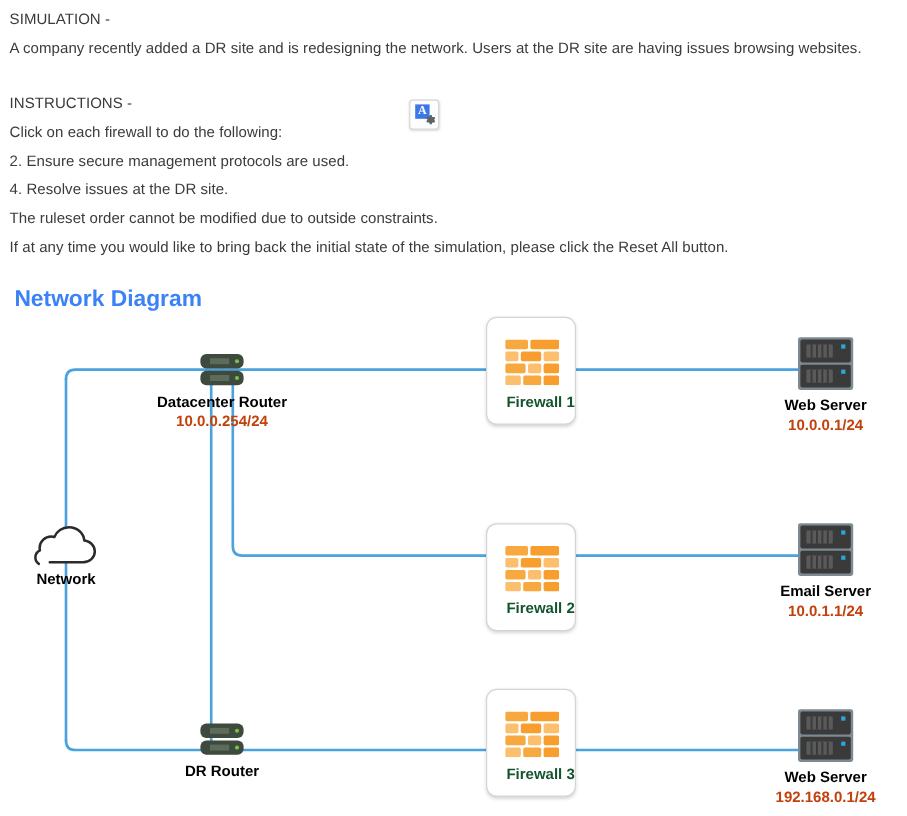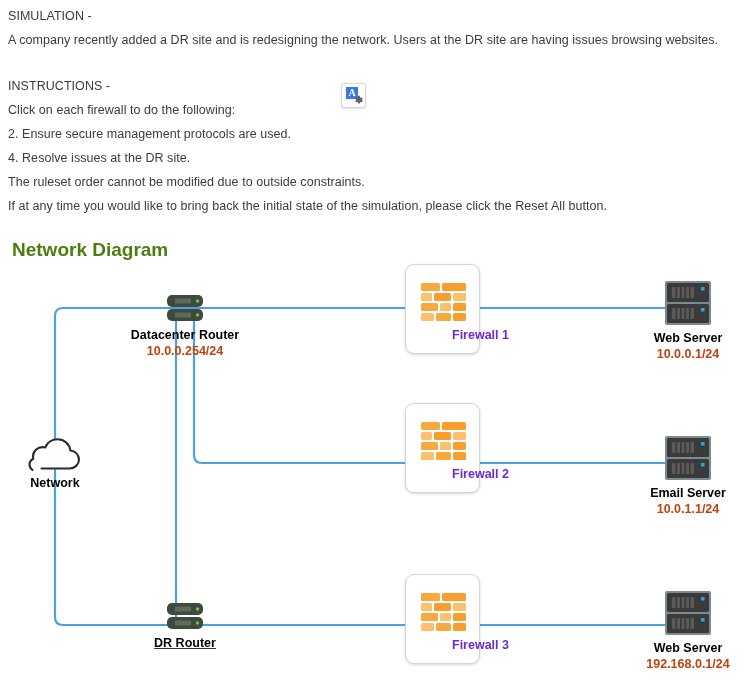--- a/index.html
+++ b/index.html
@@ -70,21 +70,21 @@
     line-height: 10px;
   }
 
   
   .diagram-title {
     position: absolute;
     left: 12px;
     top: 239px;
     font-size: 19px;
     font-weight: bold;
-    color: #4d7c0f;
+    color: #3b82f6;
     font-family: "Liberation Sans", sans-serif;
   }
 
   
   .diagram {
     position: absolute;
     left: 0;
     top: 262px;
     width: 756px;
     height: 418px;
@@ -122,61 +122,60 @@
   .cloud-glyph {
     width: 60px;
     height: 38px;
     margin: 0 auto 2px auto;
     position: relative;
   }
 
   
   .router-node { width: 200px; }
   .router-dc { left: 85px; top: 32px; text-align: center; }
-  .router-dr { left: 85px; top: 340px; text-decoration: underline; }
+  .router-dr { left: 85px; top: 340px; }
   .router-glyph {
     width: 40px;
     height: 30px;
     margin: 0 auto 3px auto;
     position: relative;
   }
 
   
   .fw {
     position: absolute;
     width: 75px;
     height: 90px;
     background: #ffffff;
     border: 1px solid #d5d5d5;
     border-radius: 9px;
     box-shadow: 0 1px 3px rgba(0,0,0,0.16);
     box-sizing: border-box;
     z-index: 5;
   }
   .fw1 { left: 405px; top: 2px; }
-  .fw2 { left: 405px; top: 141px; text-decoration: underline; }
+  .fw2 { left: 405px; top: 174px; text-decoration: underline; }
   .fw3 { left: 405px; top: 312px; }
   .fw-brick {
     position: absolute;
     left: 15px;
     top: 18px;
     width: 45px;
     height: 38px;
   }
   .fw-label {
     position: absolute;
     left: 0;
     right: 0;
     top: 63px;
-    text-align: left;
+    text-align: right;
     font-size: 12.5px;
     font-weight: bold;
-    color: #6d28d9;
+    color: #14532d;
     white-space: nowrap;
-    margin-left: 46px;
   }
 
   
   .server-node { width: 200px; }
   .srv1 { left: 588px; top: 18px; }
   .srv2 { left: 588px; top: 173px; }
   .srv3 { left: 588px; top: 328px; }
   .server-glyph {
     width: 48px;
     height: 46px;

